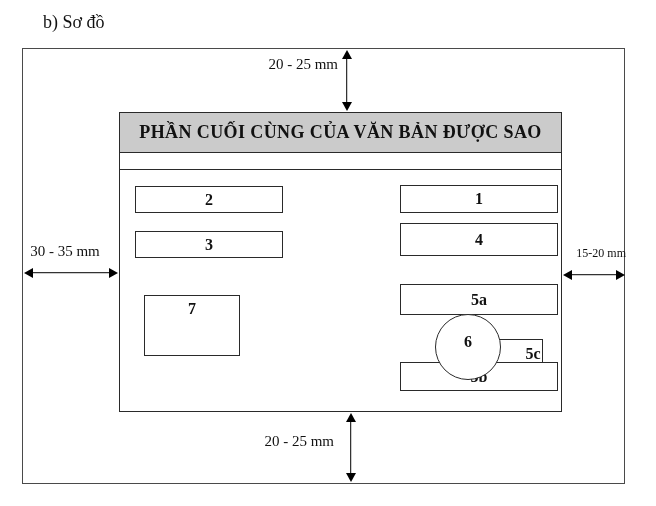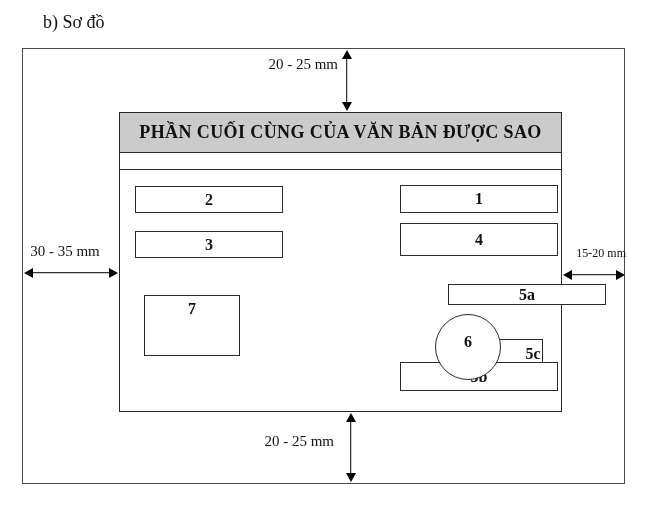--- a/index.html
+++ b/index.html
@@ -62,21 +62,21 @@
     box-sizing: border-box;
     background: #fff;
     display: flex; align-items: center; justify-content: center;
     font-weight: bold;
     font-size: 16px;
   }
   .box-2  { left: 135px; top: 186px; width: 148px; height: 27px; }
   .box-1  { left: 400px; top: 185px; width: 158px; height: 28px; }
   .box-3  { left: 135px; top: 231px; width: 148px; height: 27px; }
   .box-4  { left: 400px; top: 223px; width: 158px; height: 33px; }
-  .box-5a { left: 400px; top: 284px; width: 158px; height: 21px; margin-left: 48px; }
+  .box-5a { left: 400px; top: 284px; width: 158px; height: 31px; }
   .box-7  { left: 144px; top: 295px; width: 96px;  height: 61px;
             align-items: flex-start; }
   .box-7 span { padding-top: 4px; }
   .box-5c { left: 493px; top: 339px; width: 50px; height: 30px; }
   .box-5c span { position: relative; z-index: 3; margin-left: 30px; }
   .circle-6 {
     left: 435px; top: 314px; width: 66px; height: 66px;
     border: 1.5px solid #2a2a2a;
     border-radius: 50%;
     background: #fff;

